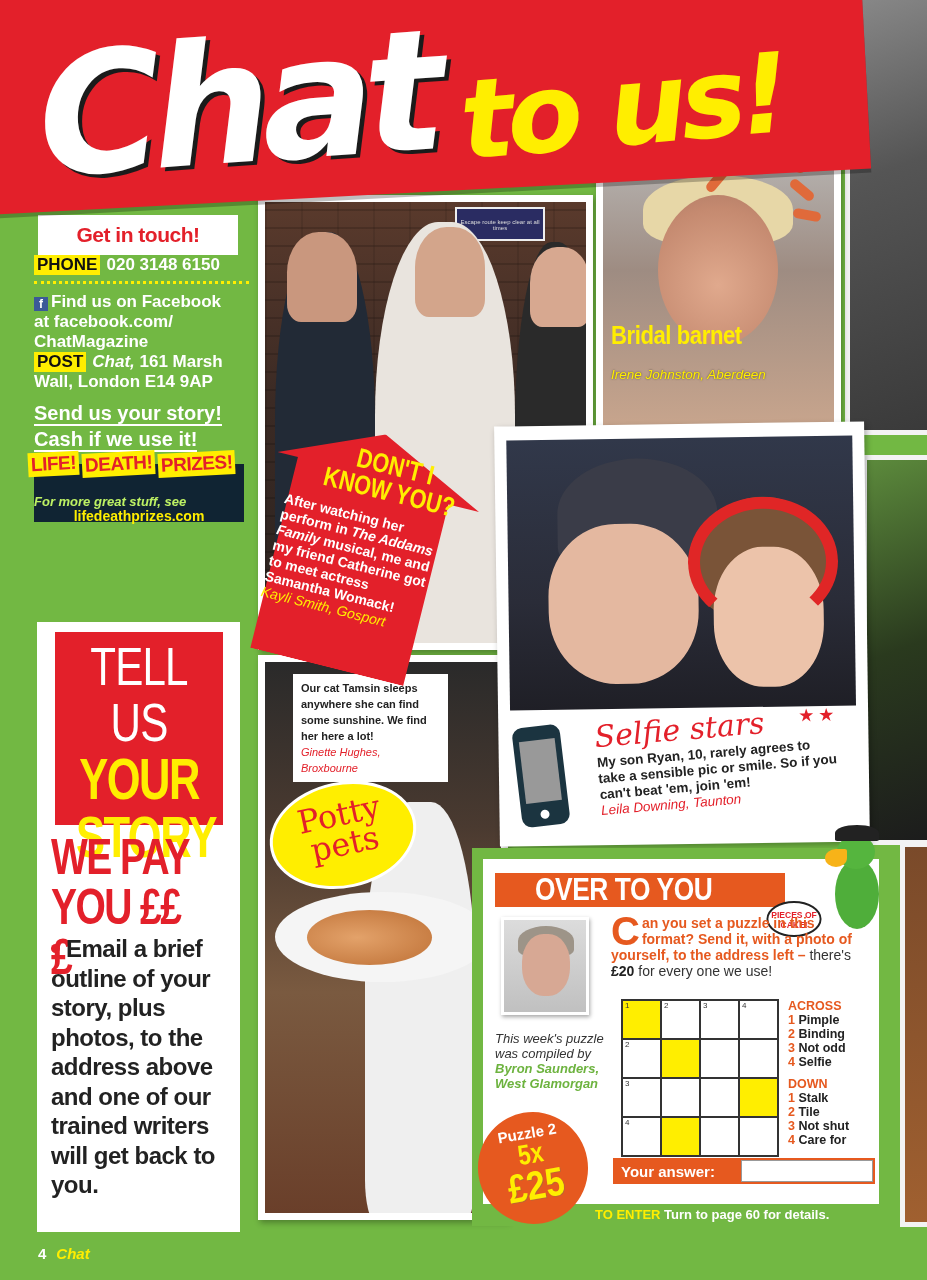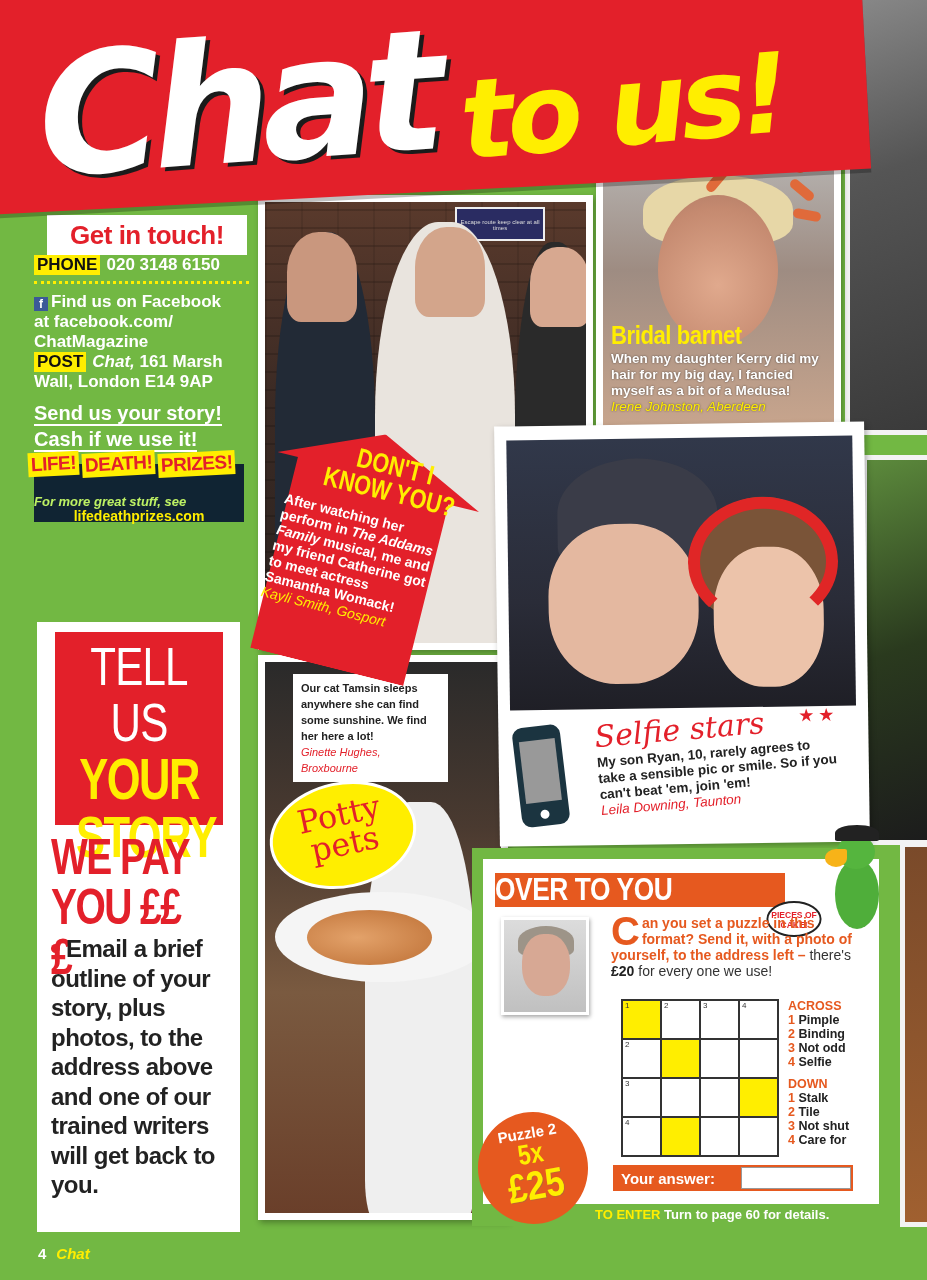--- a/index.html
+++ b/index.html
@@ -9,21 +9,21 @@
   
   .masthead { position: absolute; left: -20px; top: -20px; width: 880px; height: 235px; background: #e3202a; transform: rotate(-3deg); transform-origin: left top; box-shadow: 0 4px 0 rgba(0,0,0,0.25); z-index: 5; }
   .mast-chat { position: absolute; left: 38px; top: 20px; font-family: "DejaVu Sans", sans-serif; font-weight: 900; font-style: italic; font-size: 168px; color: #fff; letter-spacing: -10px; transform: rotate(-4deg); text-shadow: 4px 4px 0 #1b1b1b; z-index: 6; line-height: 1; }
   .mast-tous { position: absolute; left: 460px; top: 52px; font-family: "DejaVu Sans", sans-serif; font-weight: 900; font-style: italic; font-size: 110px; color: #ffee00; letter-spacing: -6px; transform: rotate(-5deg); z-index: 7; line-height: 1; }
 
   
   .edge-photo { position: absolute; background: linear-gradient(160deg,#888 0%,#555 40%,#3a3a3a 100%); border: 5px solid #f3f3f3; z-index: 1; }
 
   
   .left { position: absolute; left: 34px; top: 215px; width: 215px; z-index: 4; }
-  .git-box { background: #fff; margin-left: 13px; width: 200px; height: 40px; display:flex; align-items:center; justify-content:center; font-weight: 900; font-size: 26px; color: #e3202a; letter-spacing: -0.5px; }
+  .git-box { background: #fff; margin-left: 4px; width: 200px; height: 40px; display:flex; align-items:center; justify-content:center; font-weight: 900; font-size: 21px; color: #e3202a; letter-spacing: -0.5px; }
   .contact-line { margin-top: 6px; color: #fff; font-weight: 700; font-size: 17px; line-height: 20px; }
   .tag { background: #ffee00; color: #111; font-weight: 900; padding: 0 3px; margin-right: 6px; display: inline-block; line-height: 20px; font-size: 17px; }
   .dotted { border-bottom: 3px dotted #ffee00; margin: 6px 0 8px; }
   .fb-icon { display:inline-block; width: 14px; height: 14px; background: #3b5998; color:#fff; font-size: 12px; line-height: 14px; text-align:center; font-weight: 900; margin-right: 3px; vertical-align: -1px; }
   .send { margin-top: 8px; color: #fff; font-weight: 900; font-size: 20px; line-height: 26px; }
   .send span { border-bottom: 2px solid #fff; }
   .ldp { position: relative; margin-top: 12px; background: #102433; width: 210px; height: 58px; }
   .ldp-words { position: absolute; left: -6px; top: -12px; display: flex; gap: 3px; }
   .ldp-word { background: #ffee00; color: #e3202a; font-weight: 900; font-size: 19px; padding: 1px 3px; transform: rotate(-3deg); font-family: "Liberation Sans", sans-serif; letter-spacing: -0.5px; }
   .ldp-sub { position: absolute; top: 30px; width: 100%; text-align: left; color: #bef264; font-weight: 900; font-style: italic; font-size: 13px; }
@@ -81,21 +81,21 @@
   .basin { position: absolute; left: 10px; top: 230px; width: 215px; height: 90px; background: #f5f5f5; border-radius: 50%; }
   .cat { position: absolute; left: 42px; top: 248px; width: 125px; height: 55px; background: radial-gradient(ellipse at 40% 50%, #e3a26a 0%, #c97f45 70%); border-radius: 50%; }
   .cat-caption { position: absolute; left: 28px; top: 12px; width: 155px; background: #fff; padding: 6px 8px; color: #222; font-weight: 700; font-size: 11px; line-height: 16px; z-index: 2; }
   .cat-credit { color: #e3202a; font-style: italic; font-weight: 400; }
   .potty { position: absolute; left: 4px; top: 120px; width: 148px; height: 106px; border-radius: 50%; background: #ffee00; border: 3px solid #fff; transform: rotate(-12deg); z-index: 3; text-align: center; }
   .potty-text { color: #e3202a; font-family: "DejaVu Serif", serif; font-size: 32px; line-height: 30px; padding-top: 14px; }
 
   
   .oty { position: absolute; left: 472px; top: 848px; width: 410px; height: 378px; background: #72b843; z-index: 5; border: 3px solid #72b843; }
   .oty-inner { position: absolute; left: 8px; top: 8px; width: 396px; height: 345px; background: #fff; }
-  .oty-banner { position: absolute; left: 12px; top: 14px; width: 290px; height: 34px; background: #e6591f; color: #fff; font-weight: 900; font-size: 31px; line-height: 34px; transform-origin: left; letter-spacing: -0.5px; }
+  .oty-banner { position: absolute; left: 12px; top: 14px; width: 290px; height: 34px; background: #e6591f; color: #fff; font-weight: 900; font-size: 31px; line-height: 34px; padding-left: 40px; transform-origin: left; letter-spacing: -0.5px; }
   .oty-banner span { display:inline-block; transform: scaleX(0.85); transform-origin: left; }
   .oty-photo { position: absolute; left: 18px; top: 58px; width: 88px; height: 98px; background: linear-gradient(180deg,#dcdcdc 0%,#c0c0c0 100%); border: 3px solid #fff; box-shadow: 1px 2px 4px rgba(0,0,0,0.35); overflow: hidden; }
   .oty-face { position: absolute; left: 18px; top: 14px; width: 48px; height: 62px; border-radius: 45%; background: #d7a894; }
   .oty-hair { position: absolute; left: 14px; top: 6px; width: 56px; height: 30px; border-radius: 50% 50% 20% 20%; background: #9d9488; }
   .oty-intro { position: absolute; left: 128px; top: 56px; width: 245px; color: #e6591f; font-weight: 700; font-size: 14px; line-height: 16px; }
   .dropcap { float: left; font-size: 40px; line-height: 32px; font-weight: 900; margin-right: 2px; }
   .oty-intro .black { color: #333; font-weight: 400; }
   .oty-intro b { color: #222; font-weight: 900; }
   .speech { position: absolute; left: 282px; top: 42px; width: 58px; height: 36px; border: 2px solid #222; border-radius: 50%; background: #fff; color: #e3202a; font-weight: 900; font-size: 9px; line-height: 10px; text-align: center; padding-top: 7px; transform: scaleX(0.95); }
   .parrot { position: absolute; left: 340px; top: -30px; width: 70px; height: 120px; }
@@ -105,21 +105,21 @@
   .p-hat { position: absolute; left: 12px; top: -4px; width: 44px; height: 16px; border-radius: 50% 50% 10% 10%; background: #222; }
   .compiled { position: absolute; left: 12px; top: 172px; width: 120px; color: #333; font-style: italic; font-size: 13px; line-height: 15px; }
   .compiled b { color: #6db33f; font-weight: 900; font-style: italic; }
   .grid { position: absolute; left: 138px; top: 140px; width: 158px; height: 158px; border: 1.5px solid #333; display: grid; grid-template-columns: repeat(4,1fr); grid-template-rows: repeat(4,1fr); }
   .cell { border: 1px solid #333; position: relative; background: #fff; }
   .cell.y { background: #ffee00; }
   .cell-num { position: absolute; left: 2px; top: 0; font-size: 8px; color: #333; }
   .clues { position: absolute; left: 305px; top: 140px; width: 90px; font-size: 12.5px; line-height: 14px; color: #222; font-weight: 700; }
   .clue-h { color: #e6591f; font-weight: 900; }
   .clue-n { color: #e6591f; font-weight: 900; }
-  .answer { position: absolute; left: 130px; top: 306px; width: 240px; height: 26px; background: #e6591f; display: flex; align-items: center; }
+  .answer { position: absolute; left: 130px; top: 299px; width: 262px; height: 26px; background: #e6591f; display: flex; align-items: center; }
   .answer-label { color: #fff; font-weight: 900; font-size: 15px; padding-left: 8px; width: 128px; }
   .answer-input { flex: 1; height: 22px; margin-right: 2px; border: 1px solid #999; background: #fff; }
   .enter { position: absolute; left: 120px; top: 356px; color: #fff; font-size: 13px; font-weight: 700; }
   .enter b { color: #ffee00; font-weight: 900; }
   .prize { position: absolute; left: 478px; top: 1112px; width: 110px; height: 112px; border-radius: 50%; background: #e6591f; z-index: 7; text-align: center; transform: rotate(-10deg); }
   .prize-1 { color: #fff; font-weight: 900; font-size: 15px; padding-top: 12px; }
   .prize-2 { color: #ffee00; font-weight: 900; font-size: 28px; line-height: 26px; transform: scaleX(0.8); }
   .prize-3 { color: #ffee00; font-weight: 900; font-size: 40px; line-height: 36px; transform: scaleX(0.85); text-shadow: 1px 1px 0 #b63; }
 
   .folio { position: absolute; left: 38px; top: 1245px; color: #fff; font-weight: 900; font-size: 15px; z-index: 8; }
@@ -207,21 +207,21 @@
       <span class="arrow-credit">Kayli Smith, Gosport</span>
     </div>
   </div>
 
   <div class="photo p2">
     <div class="ph-inner">
       <div class="p2-hair"></div>
       <div class="p2-face"></div>
       <div class="bb-title">Bridal barnet</div>
       <div class="bb-body">
-        <span>When my daughter Kerry did my hair for my big day, I fancied myself as a bit of a Medusa!</span><br>
+        <br>
         <span class="bb-credit">Irene Johnston, Aberdeen</span>
       </div>
     </div>
     <div class="rollers">
       <div class="roller" style="left:10px; top:40px; transform:rotate(-50deg);"></div>
       <div class="roller" style="left:35px; top:20px; transform:rotate(-70deg);"></div>
       <div class="roller" style="left:60px; top:15px; transform:rotate(-20deg);"></div>
       <div class="roller" style="left:85px; top:25px; transform:rotate(20deg);"></div>
       <div class="roller" style="left:95px; top:50px; transform:rotate(40deg);"></div>
       <div class="roller" style="left:100px; top:75px; transform:rotate(10deg);"></div>
@@ -277,20 +277,24 @@
           <div class="p-beak"></div>
           <div class="p-hat"></div>
       </div>
       <div class="oty-photo">
         <div class="oty-hair"></div>
           <div class="oty-face"></div>
       </div>
       <div class="oty-intro">
         <span class="dropcap">C</span><span>an you set a puzzle in this format? Send it, with a photo of yourself, to the address left – </span><span class="black">there's </span><b>£20</b><span class="black"> for every one we use!</span>
       </div>
+      <div class="compiled">
+        <span>This week's puzzle was compiled by</span><br>
+        <b>Byron Saunders, West Glamorgan</b>
+      </div>
       <div class="grid" id="xgrid">
           <div class="cell y">
             <span class="cell-num">1</span>
           </div>
           <div class="cell">
             <span class="cell-num">2</span>
           </div>
           <div class="cell">
             <span class="cell-num">3</span>
           </div>

